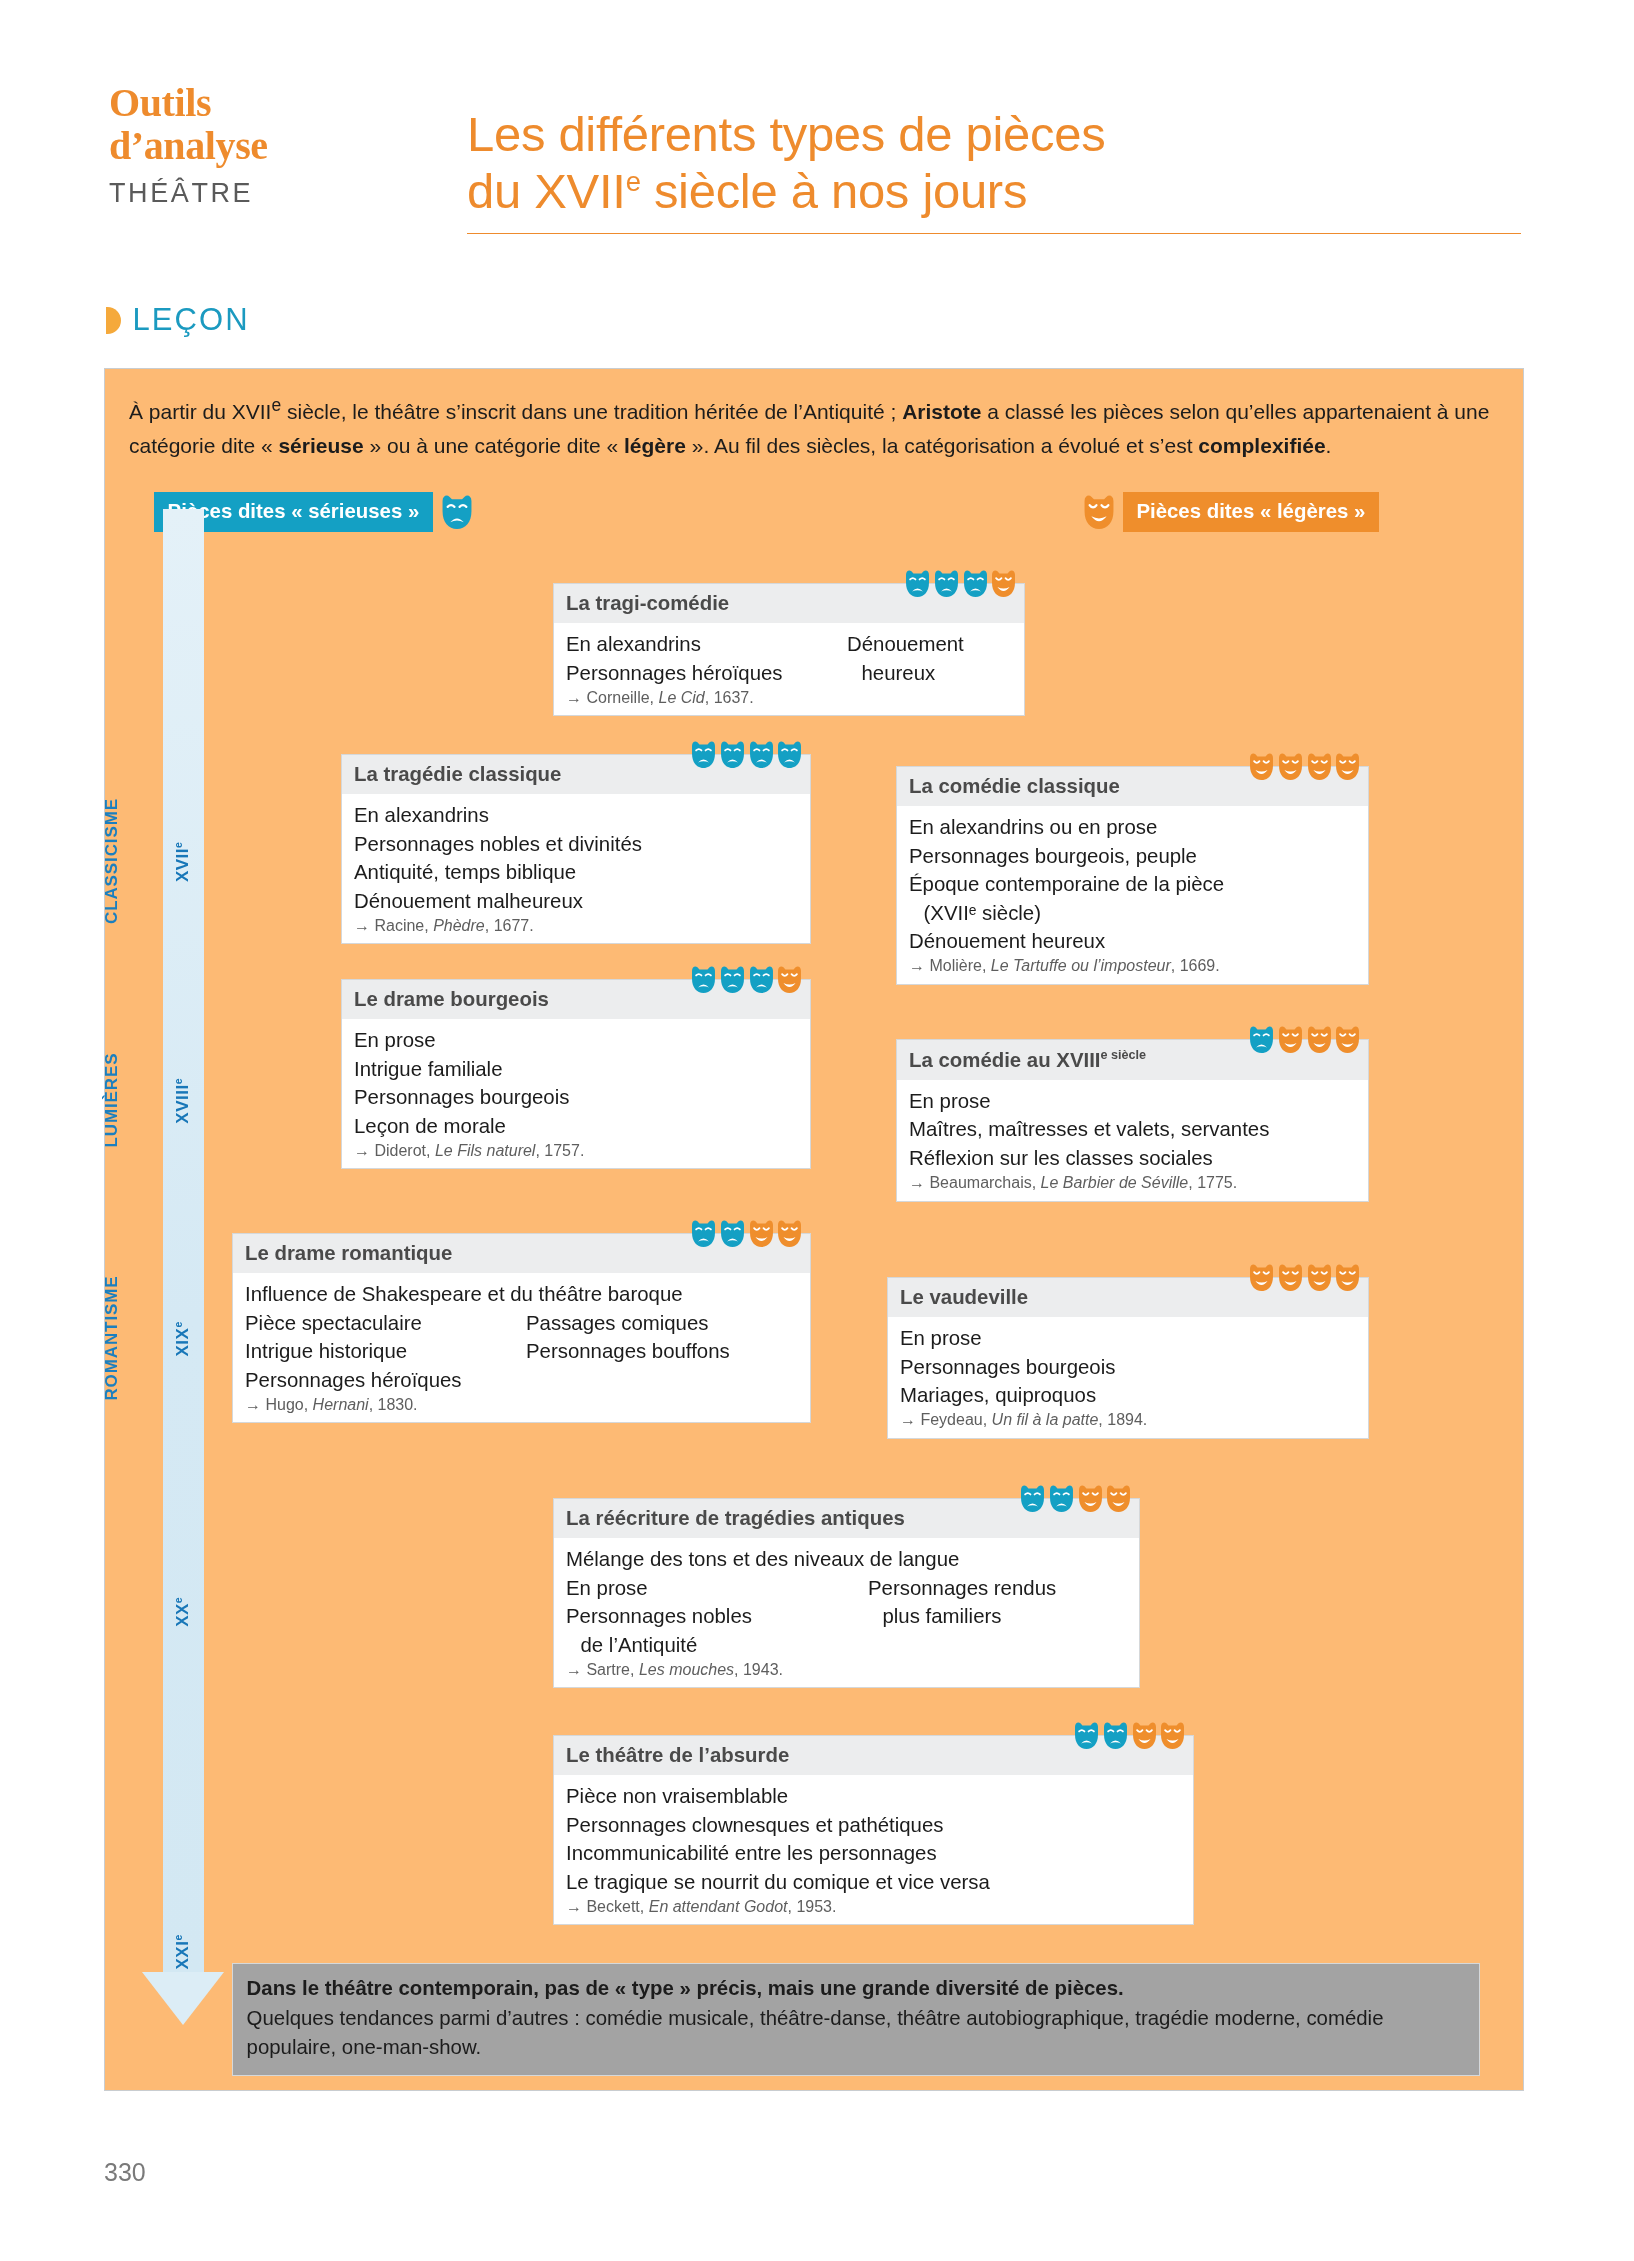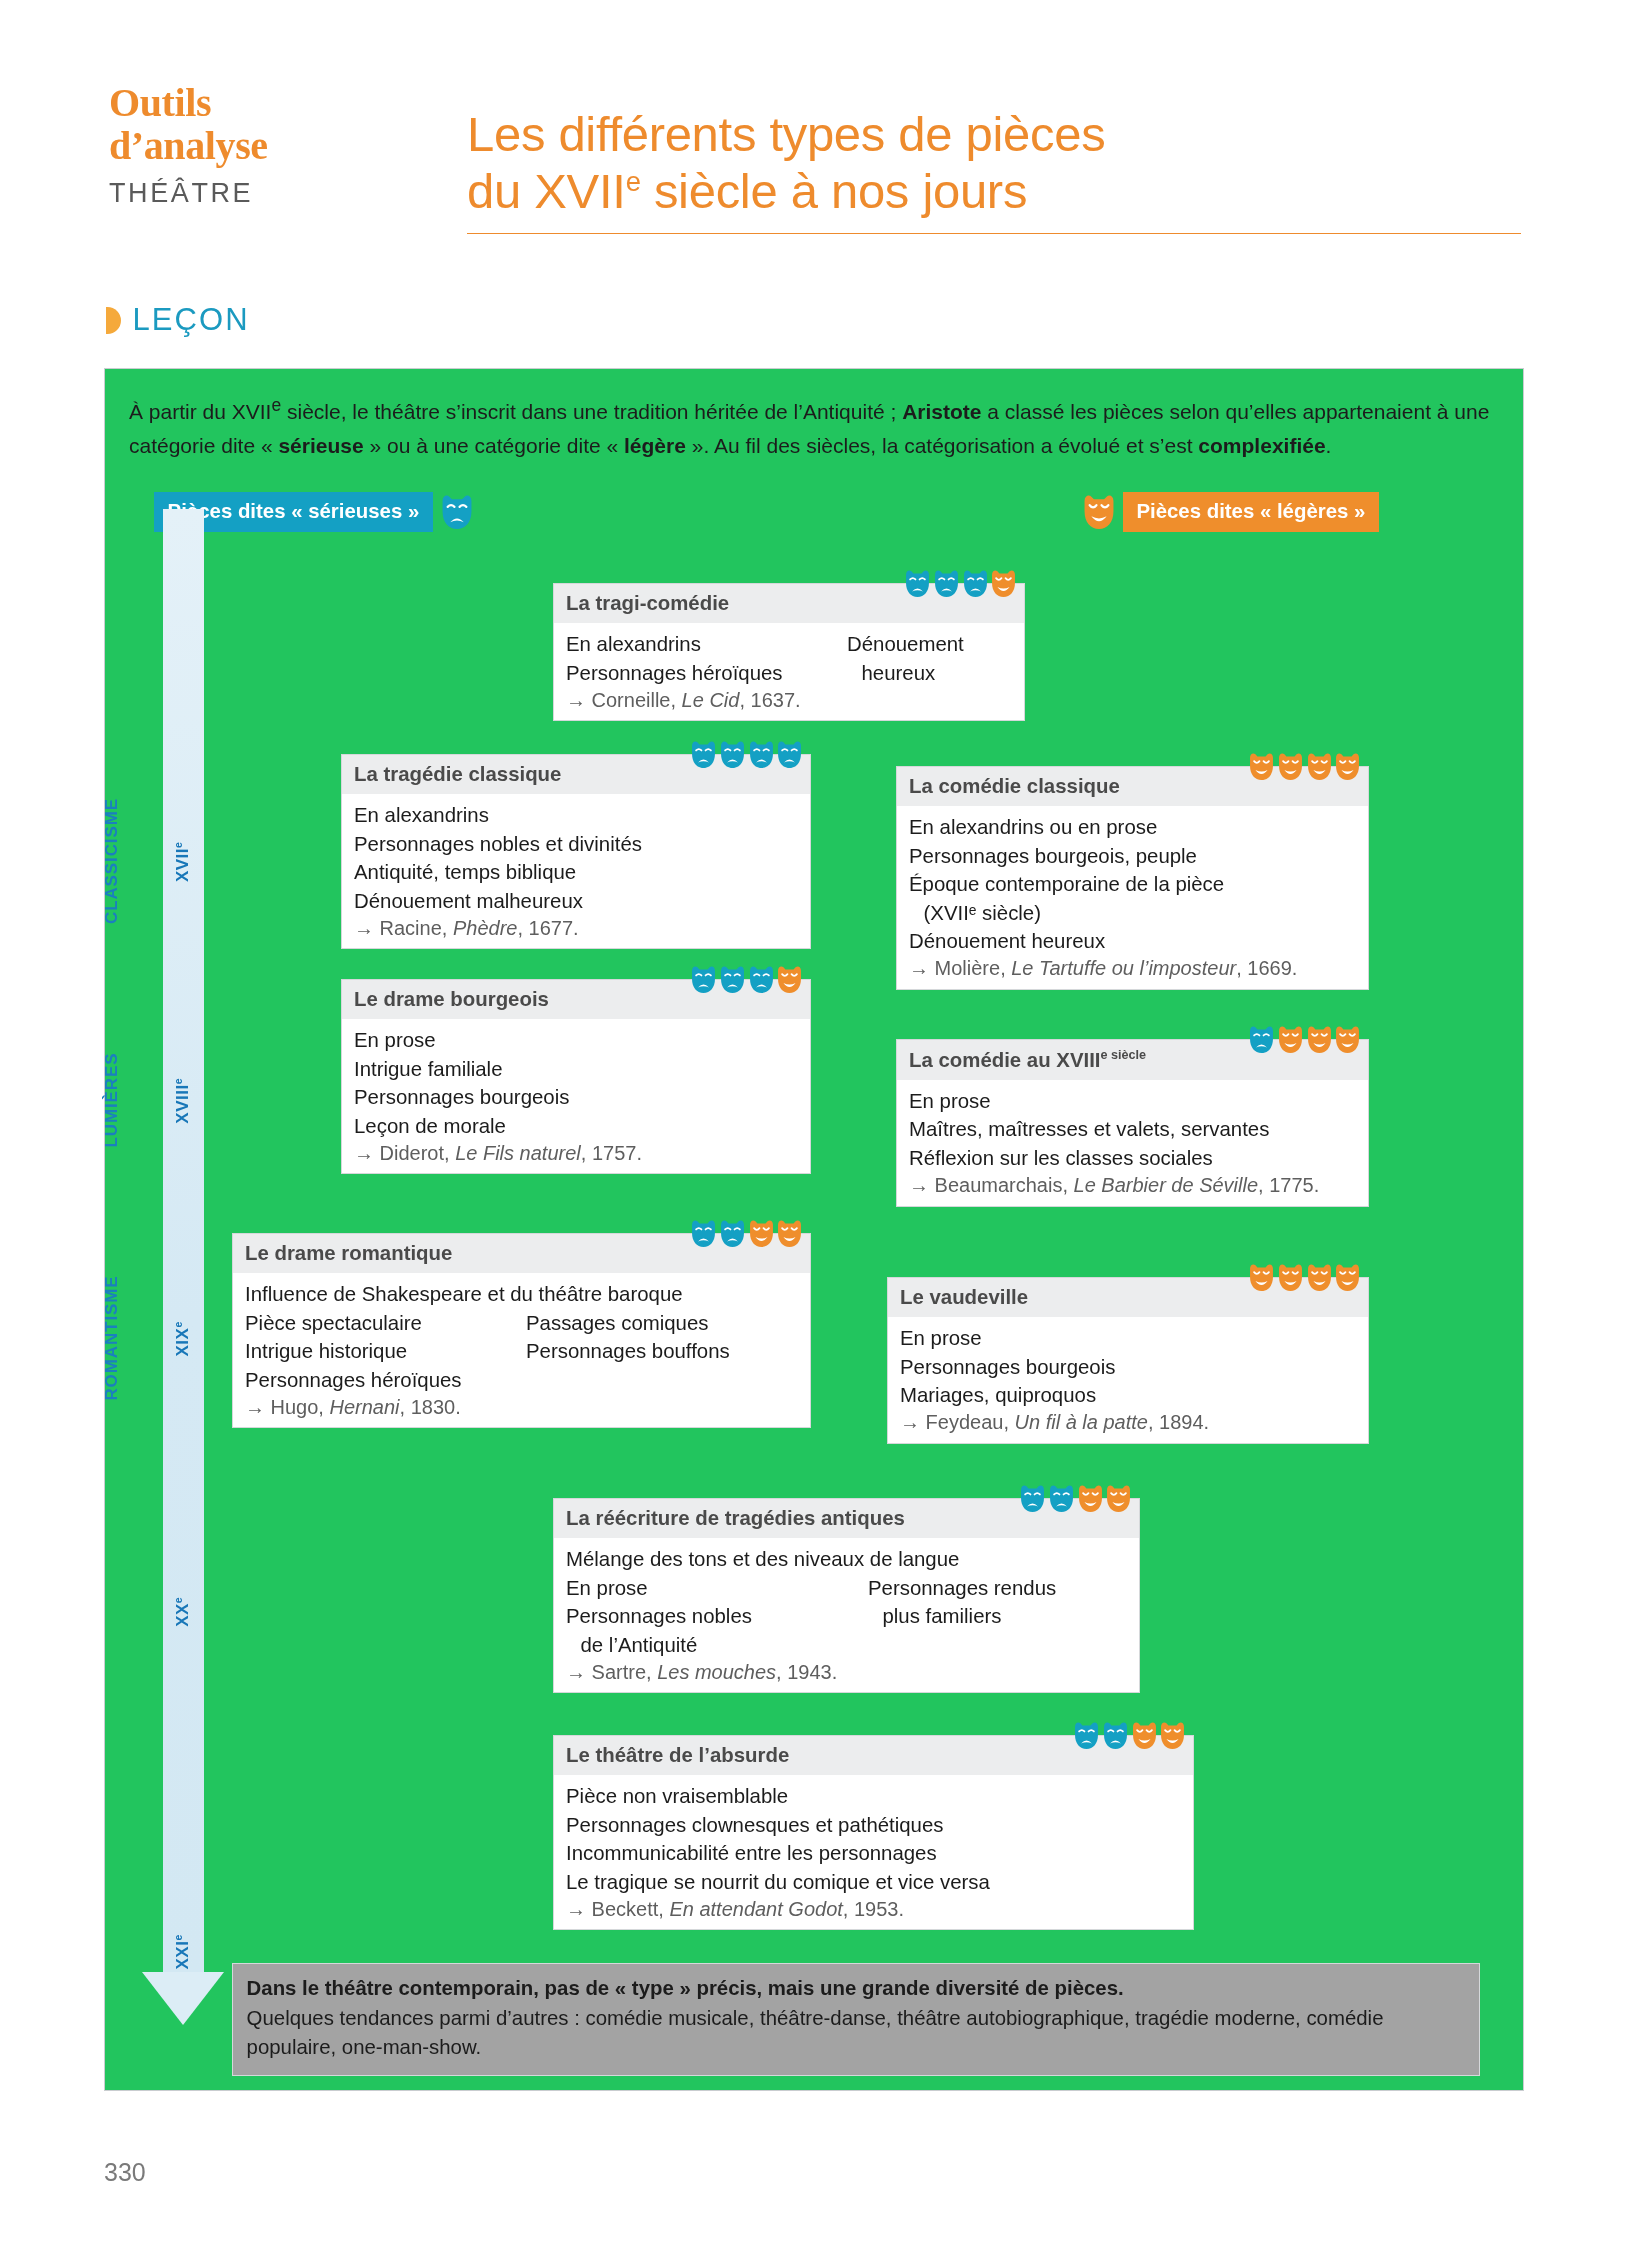--- a/index.html
+++ b/index.html
@@ -62,21 +62,21 @@
     letter-spacing: 2.1px;
     color: #1B9AC0;
     font-weight: 300;
   }
 
   
   .card {
     position: absolute; left: 104px; top: 368px;
     width: 1420px; height: 1723px;
     border: 0.9px solid #C9CDD0;
-    background: #22c55e;
+    background: #fdba74;
   }
 
   .intro {
     position: absolute; left: 24px; top: 22px; width: 1369px;
     font-size: 21px; line-height: 1.60; color: #1C1C1C;
   }
   .intro b { font-weight: bold; }
 
   
   .timeline {
@@ -154,21 +154,21 @@
   .col { flex: 1; }
   .bullets { list-style: none; }
   .bullets li {
     font-size: 20.4px; line-height: 1.40; color: #1C1C1C;
     text-indent: -12.8px; padding-left: 12.8px;
   }
   .bullets li.cont { text-indent: 0; padding-left: 14.5px; }
   .bullets li::before { content: ""; }
   .ref {
     margin-top: 1.7px;
-    font-size: 20px; color: #5E5E5E;
+    font-size: 16px; color: #5E5E5E;
   }
   .ref i { font-style: italic; }
 
   
   .note {
     position: absolute;
     border: 0.9px solid #D5D8DA;
     background: #a3a3a3;
     padding: 10.2px 13.6px 12px 13.6px;
   }

